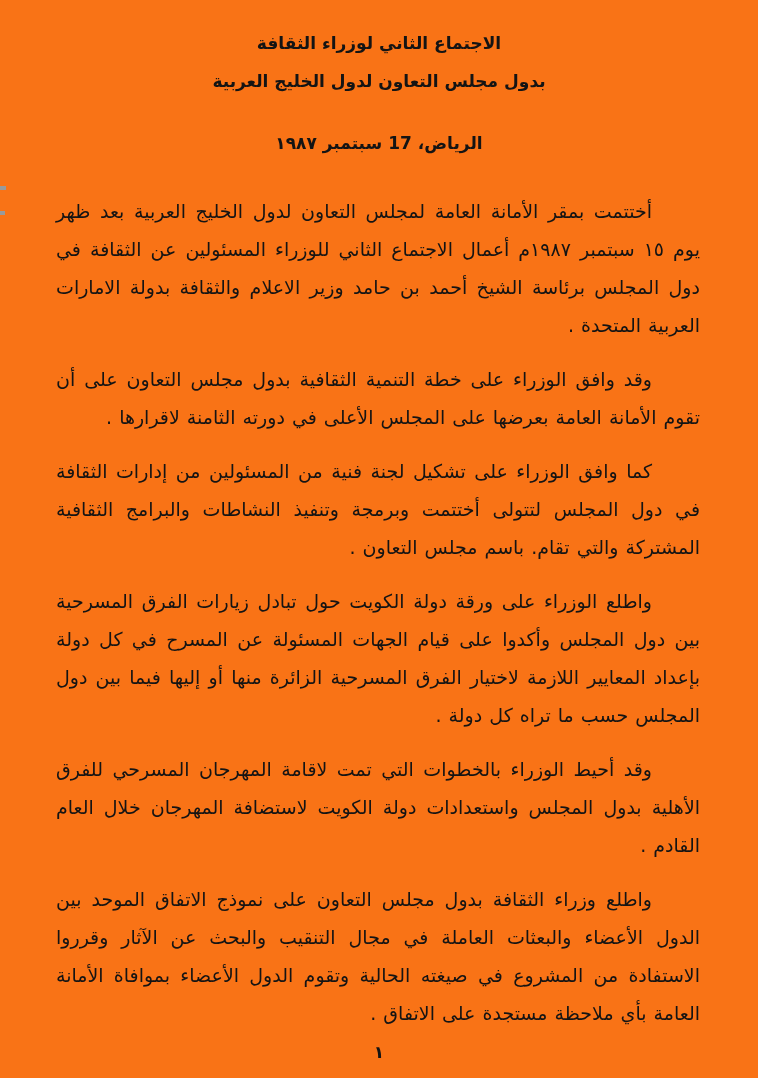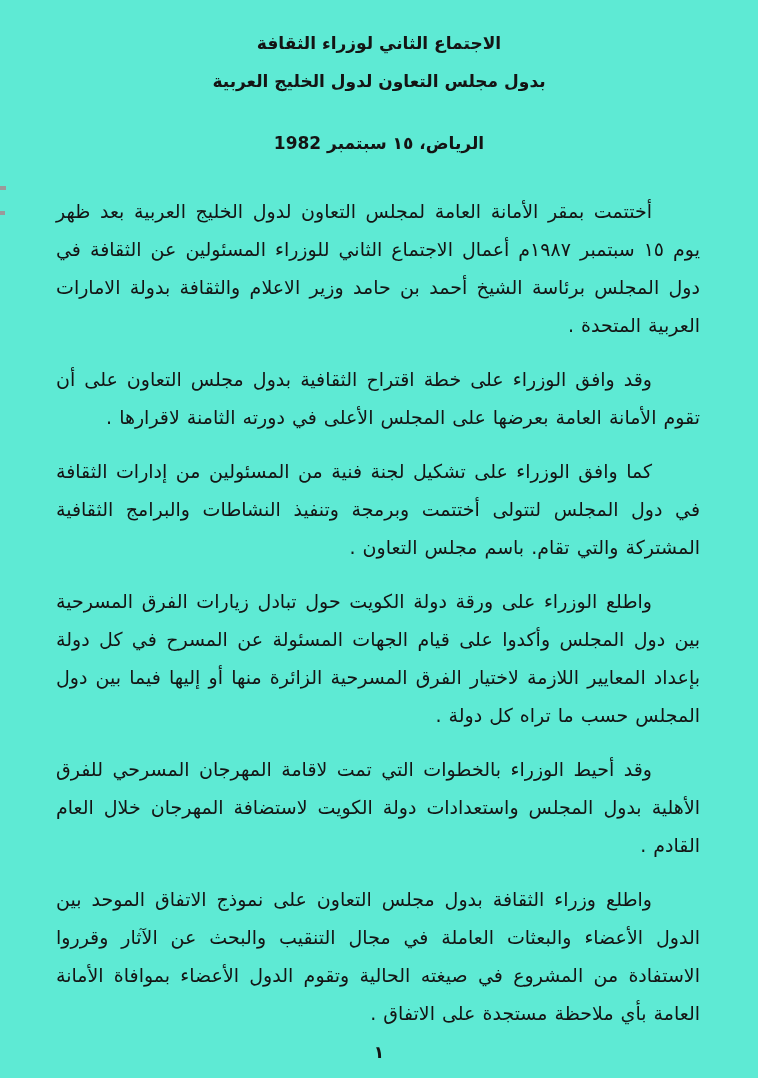--- a/index.html
+++ b/index.html
@@ -4,21 +4,21 @@
 <style>
   html, body {
     margin: 0;
     padding: 0;
     background: #ffffff;
   }
   .page {
     position: relative;
     width: 758px;
     height: 1078px;
-    background: #5eead4;
+    background: #f97316;
     overflow: hidden;
     font-family: "DejaVu Sans", sans-serif;
     color: #141414;
     margin: 0 auto;
   }
   .header {
     direction: rtl;
     text-align: center;
     padding-top: 24px;
     font-weight: bold;
@@ -70,26 +70,26 @@
 <body>
 
 <div class="page" dir="rtl">
 
   <div class="scan-mark m1"></div>
   <div class="scan-mark m2"></div>
 
   <div class="header">
     <div class="title-line">الاجتماع الثاني لوزراء الثقافة</div>
     <div class="title-line">بدول مجلس التعاون لدول الخليج العربية</div>
-    <div class="date-line">الرياض، ١٥ سبتمبر 1982</div>
+    <div class="date-line">الرياض، 17 سبتمبر ١٩٨٧</div>
   </div>
 
   <div class="body-text">
     <p class="para">أختتمت بمقر الأمانة العامة لمجلس التعاون لدول الخليج العربية بعد ظهر يوم ١٥ سبتمبر ١٩٨٧م أعمال الاجتماع الثاني للوزراء المسئولين عن الثقافة في دول المجلس برئاسة الشيخ أحمد بن حامد وزير الاعلام والثقافة بدولة الامارات العربية المتحدة .</p>
-    <p class="para">وقد وافق الوزراء على خطة اقتراح الثقافية بدول مجلس التعاون على أن تقوم الأمانة العامة بعرضها على المجلس الأعلى في دورته الثامنة لاقرارها .</p>
+    <p class="para">وقد وافق الوزراء على خطة التنمية الثقافية بدول مجلس التعاون على أن تقوم الأمانة العامة بعرضها على المجلس الأعلى في دورته الثامنة لاقرارها .</p>
     <p class="para">كما وافق الوزراء على تشكيل لجنة فنية من المسئولين من إدارات الثقافة في دول المجلس لتتولى أختتمت وبرمجة وتنفيذ النشاطات والبرامج الثقافية المشتركة والتي تقام. باسم مجلس التعاون .</p>
     <p class="para">واطلع الوزراء على ورقة دولة الكويت حول تبادل زيارات الفرق المسرحية بين دول المجلس وأكدوا على قيام الجهات المسئولة عن المسرح في كل دولة بإعداد المعايير اللازمة لاختيار الفرق المسرحية الزائرة منها أو إليها فيما بين دول المجلس حسب ما تراه كل دولة .</p>
     <p class="para">وقد أحيط الوزراء بالخطوات التي تمت لاقامة المهرجان المسرحي للفرق الأهلية بدول المجلس واستعدادات دولة الكويت لاستضافة المهرجان خلال العام القادم .</p>
     <p class="para">واطلع وزراء الثقافة بدول مجلس التعاون على نموذج الاتفاق الموحد بين الدول الأعضاء والبعثات العاملة في مجال التنقيب والبحث عن الآثار وقرروا الاستفادة من المشروع في صيغته الحالية وتقوم الدول الأعضاء بموافاة الأمانة العامة بأي ملاحظة مستجدة على الاتفاق .</p>
   </div>
 
   <div class="page-number">١</div>
 
 </div>
 

